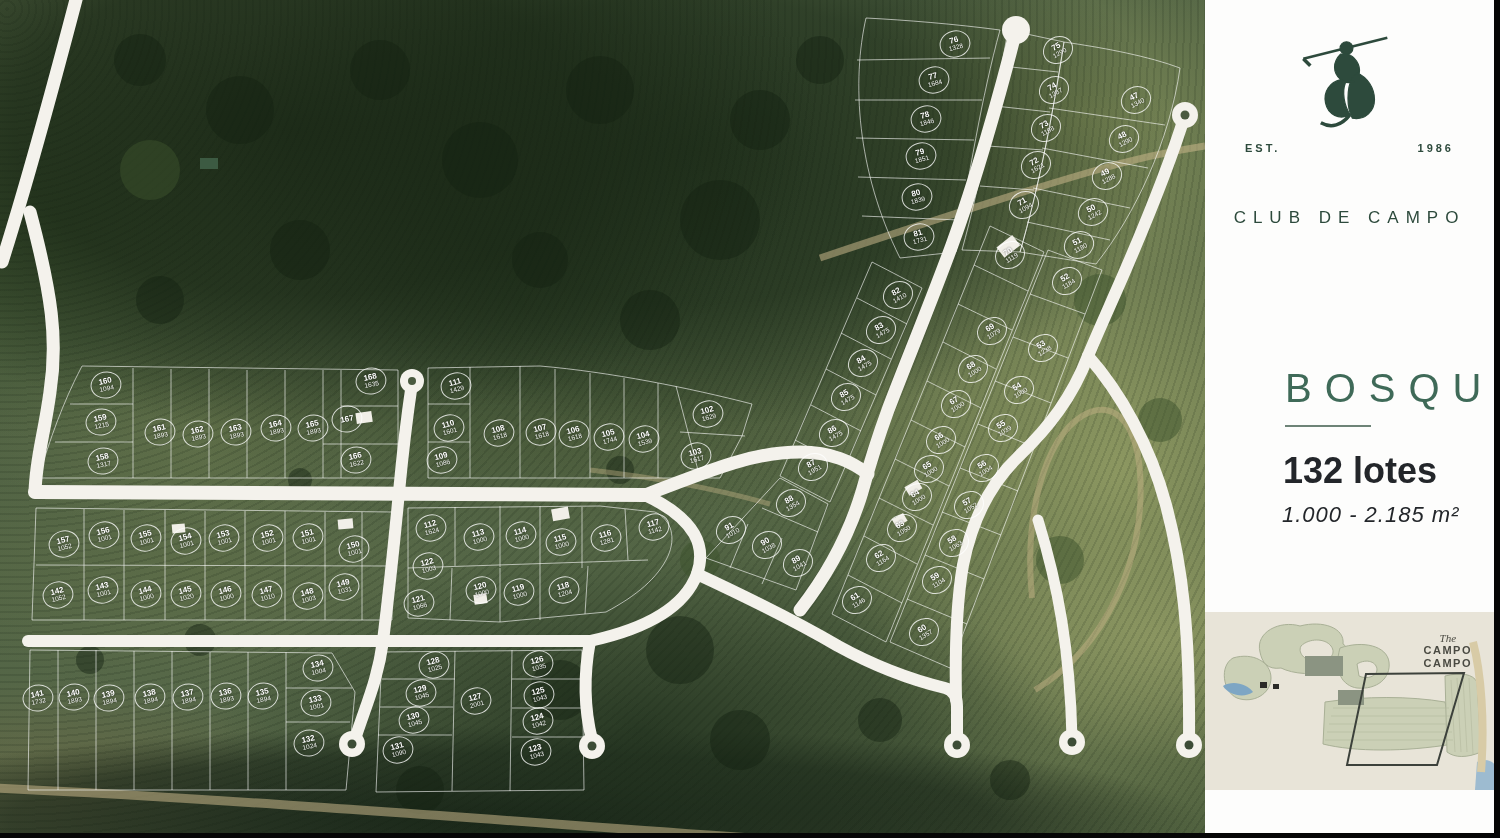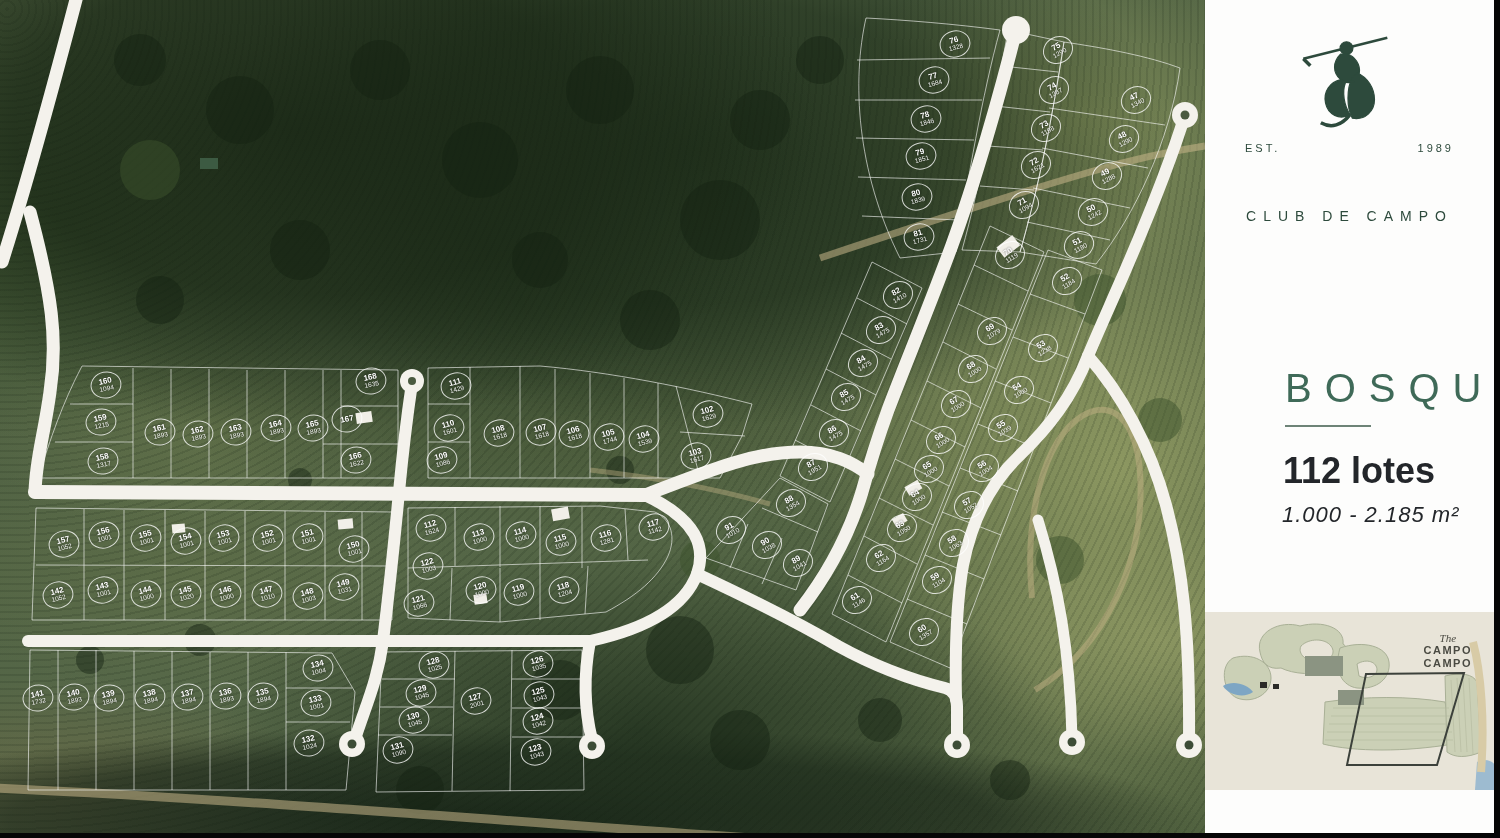--- a/index.html
+++ b/index.html
@@ -28,25 +28,25 @@
   #lots-layer{position:absolute;left:0;top:0;width:100%;height:100%;}
   .lot{position:absolute;width:29px;height:25px;border:1px solid rgba(255,255,255,.78);
        border-radius:50%;display:flex;flex-direction:column;align-items:center;justify-content:center;
        color:#fff;line-height:1;text-shadow:0 0 2px rgba(0,0,0,.65);cursor:pointer;}
   .lot .ln{font-size:8px;font-weight:bold;}
   .lot .la{font-size:6.5px;opacity:.95;}
   
   #sidebar{position:absolute;left:1205px;top:0;width:289px;height:833px;background:#fdfdfc;}
   .logo-wrap{position:absolute;top:12px;left:50%;transform:translateX(-50%);width:160px;height:140px;}
   .est-row{position:absolute;top:142px;left:40px;right:40px;display:flex;justify-content:space-between;
-           color:#2d4a3c;font-size:11px;letter-spacing:3px;font-weight:normal;}
+           color:#2d4a3c;font-size:11px;letter-spacing:3px;font-weight:bold;}
   .brand{position:absolute;top:165px;left:0;width:100%;text-align:center;color:#2d4a3c;
          font-family:"Liberation Serif",serif;font-size:31px;letter-spacing:4px;}
   .brand-sub{position:absolute;top:208px;left:0;width:100%;text-align:center;color:#2d4a3c;
-             font-size:14px;letter-spacing:7px;}
+             font-size:17px;letter-spacing:7px;}
   .bosque{position:absolute;top:366px;left:80px;color:#3f6a58;font-size:40px;font-weight:normal;
           letter-spacing:13px;}
   .rule{position:absolute;top:425px;left:80px;width:86px;height:2px;background:#6d8377;}
   .lots-count{position:absolute;top:450px;left:78px;color:#23262a;font-size:36px;font-weight:bold;}
   .range{position:absolute;top:502px;left:77px;color:#23262a;font-size:22px;font-style:italic;letter-spacing:1px;}
   .inset{position:absolute;top:612px;left:0;width:289px;height:178px;background:#e8e4d8;overflow:hidden;}
   .inset svg{position:absolute;left:0;top:0;}
   .mp-label{position:absolute;top:20px;right:22px;text-align:center;color:#4a4a42;}
   .mp-the{font-family:"Liberation Serif",serif;font-style:italic;font-size:11px;}
   .mp-l1,.mp-l2{font-size:11px;font-weight:bold;letter-spacing:1.5px;line-height:1.15;}
@@ -653,27 +653,27 @@
           <path d="M52,36 C45,43 45,52 52,58 C59,63 67,60 68,52 C69,45 64,38 58,36 Z"></path>
           <path d="M52,58 C43,60 37,68 39,78 C41,88 51,93 60,88 C55,80 53,69 56,61 Z"></path>
           <path d="M60,88 C53,97 44,100 35,95" stroke-width="3" fill="none"></path>
           <path d="M66,52 C75,56 81,65 81,75 C81,85 73,93 62,91 C57,82 57,66 62,56 Z"></path>
           <path d="M44,64 C50,60 58,58 64,60" stroke-width="1.5" fill="none"></path>
         </g>
       </svg>
     </div>
     <div class="est-row">
       <span>EST.</span>
-      <span>1989</span>
+      <span>1986</span>
     </div>
     <div class="brand-sub">CLUB DE CAMPO</div>
 
     <div class="bosque">BOSQUE</div>
     <div class="rule"></div>
-    <div class="lots-count">112 lotes</div>
+    <div class="lots-count">132 lotes</div>
     <div class="range">1.000 - 2.185 m²</div>
 
     <div class="inset">
       <svg width="289" height="178" viewBox="0 0 289 178">
         <g fill="#cbd0b6" stroke="#a9b096" stroke-width="1">
           <path d="M55,40 C50,20 75,8 95,14 C118,8 140,16 138,32 C150,40 142,56 126,58 C110,64 88,62 76,56 C62,58 57,50 55,40 Z"></path>
           <path d="M96,34 C104,26 120,26 126,34 C132,42 124,50 112,50 C102,50 92,42 96,34 Z" fill="#e8e4d8"></path>
           <path d="M135,36 C158,28 182,34 184,50 C186,66 172,78 152,76 C138,74 128,60 135,36 Z"></path>
           <path d="M152,52 C162,46 172,50 172,58 C172,64 162,68 154,64 Z" fill="#e8e4d8"></path>
           <path d="M28,46 C48,40 66,50 66,66 C66,82 48,92 32,86 C18,80 14,54 28,46 Z"></path>

